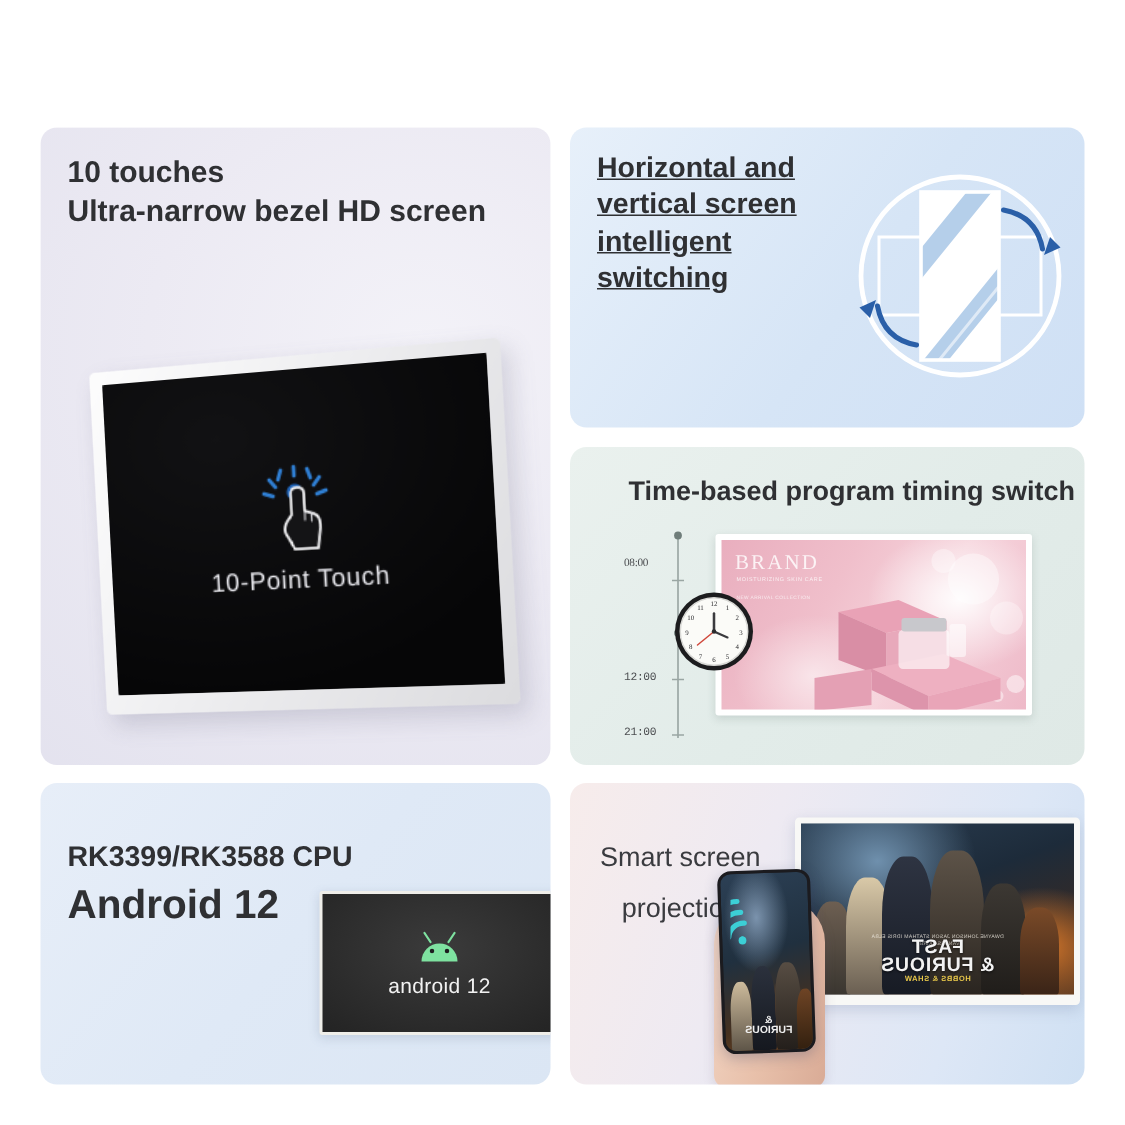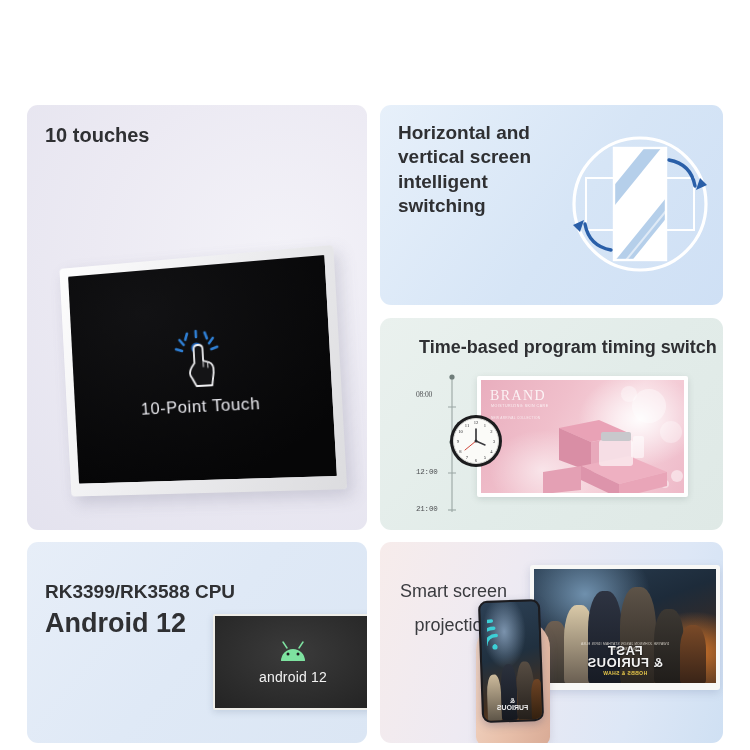--- a/index.html
+++ b/index.html
@@ -14,21 +14,21 @@
 
   
   .page-title {
     position: absolute; top: 13px; left: 0; width: 750px;
     text-align: center;
     font-size: 37px; font-weight: bold; letter-spacing: -0.5px;
     color: #333333;
   }
 
   
-  .card { position: absolute; border-radius: 11px; overflow: hidden; margin-top: 20px; }
+  .card { position: absolute; border-radius: 11px; overflow: hidden; }
 
   .card-touch {
     left: 27px; top: 85px; width: 340px; height: 425px;
     background:
       radial-gradient(120% 90% at 75% 35%, #f3f2f8 0%, #eceaf3 45%, #e3e2ee 100%),
       linear-gradient(150deg, #edecf4 0%, #e6e5f0 100%);
   }
   .card-rotate {
     left: 380px; top: 85px; width: 343px; height: 200px;
     background: linear-gradient(125deg, #e7f0fa 0%, #d6e5f6 55%, #cfe0f5 100%);
@@ -45,21 +45,21 @@
     left: 380px; top: 522px; width: 343px; height: 201px;
     background: linear-gradient(110deg, #f7eceb 0%, #eeeaf2 35%, #dde7f6 75%, #cfe0f3 100%);
   }
 
   
   .heading {
     position: absolute; color: #2f3033; font-weight: bold;
     line-height: 1.28; white-space: pre-line;
   }
   .h-touch   { left: 18px; top: 18px; font-size: 20px; }
-  .h-rotate  { left: 18px; top: 16px; font-size: 19px; }
+  .h-rotate  { left: 18px; top: 16px; font-size: 19px; text-decoration: underline; }
   .h-timer   { left: 39px; top: 18px; font-size: 18px; }
   .h-cpu     { left: 18px; top: 38px; font-size: 19px; text-align: center; }
   .h-android { left: 18px; top: 64px; font-size: 27px; }
   .h-cast    { left: 20px; top: 32px; font-size: 18px; font-weight: normal;
                color:#3a3b3f; line-height: 1.9; text-align: center; }
 
   
   .monitor-wrap {
     position: absolute; left: 31px; top: 152px; width: 280px; height: 236px;
     transform: perspective(760px) rotateY(-11deg) rotateZ(-3.2deg);
@@ -189,21 +189,21 @@
   }
   .wifi { position: absolute; left: 107px; top: 70px; width: 46px; height: 40px; }
 </style>
 </head>
 <body>
 
 <div class="page">
 
 
   <div class="card card-touch">
-    <div class="heading h-touch"><span>10 touches</span><br></div>
+    <div class="heading h-touch"><span>10 touches</span><br><span>Ultra-narrow bezel HD screen</span></div>
 
     <div class="monitor-wrap">
       <div class="monitor-bezel"></div>
       <div class="monitor-screen">
         <svg class="touch-icon" viewBox="0 0 56 62">
           <g stroke="#2f7fd4" stroke-width="2.6" stroke-linecap="round" fill="none">
             <line x1="28" y1="2" x2="28" y2="8"></line>
             <line x1="19" y1="4" x2="17" y2="10"></line>
             <line x1="37" y1="4" x2="39" y2="10"></line>
             <line x1="11" y1="10" x2="15" y2="15"></line>

